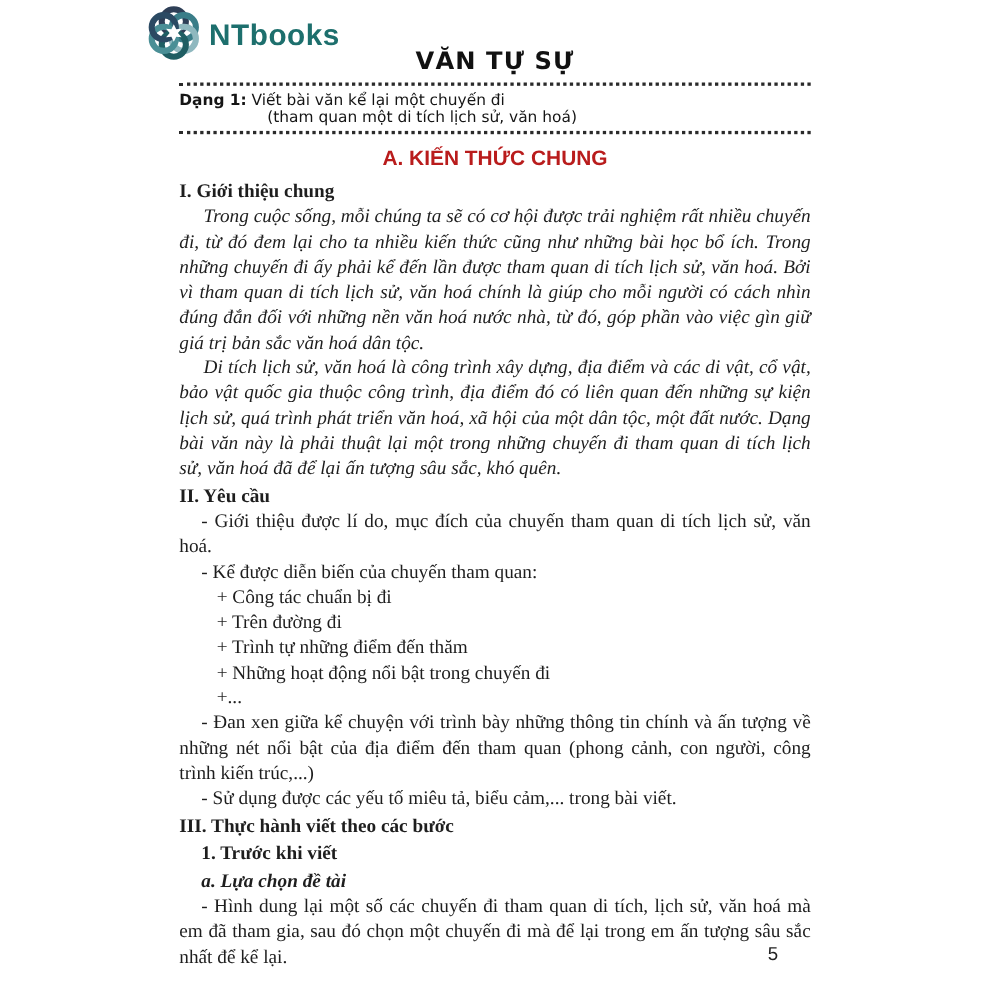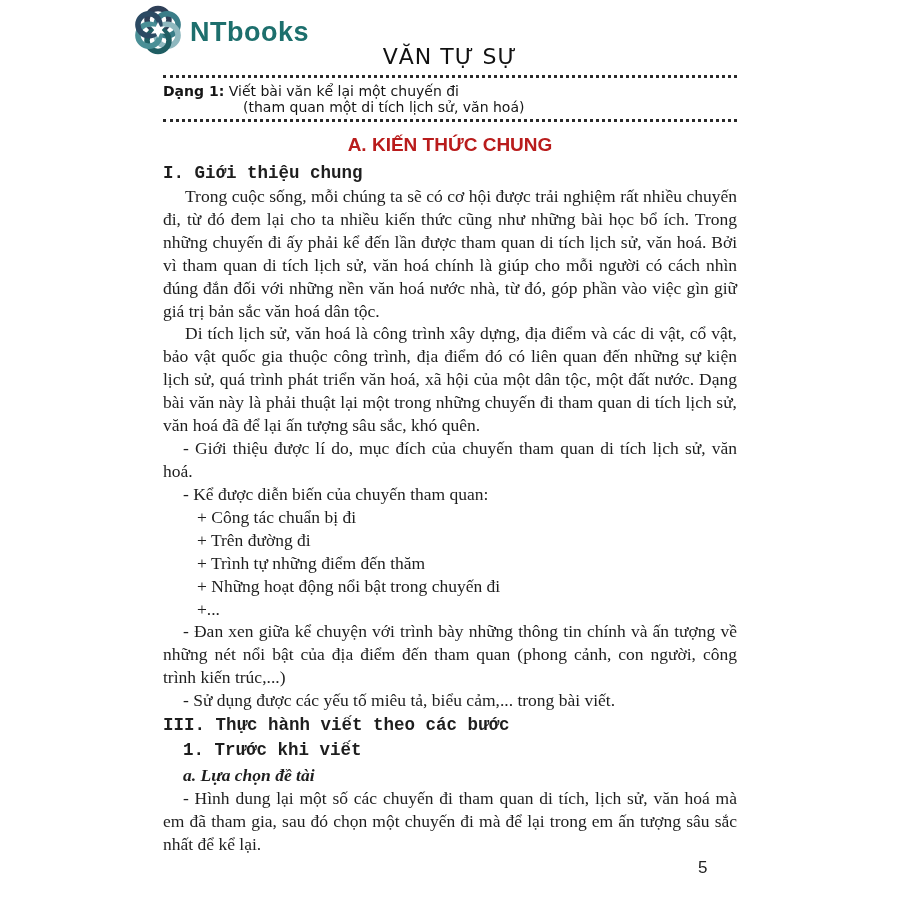--- a/index.html
+++ b/index.html
@@ -21,45 +21,45 @@
   }
 
   
   .content{
     position:absolute;left:163px;top:44px;width:574px;
   }
 
   .doc-title{
     text-align:center;
     font-family:"DejaVu Sans", sans-serif;
-    font-weight:400;font-size:22px;letter-spacing:1px;color:#111;
+    font-weight:700;font-size:22px;letter-spacing:1px;color:#111;
     margin:0 0 6px 0;
   }
   .dotted{height:0;border-top:3px dotted #2a2a2a;}
   .dang-block{
     font-family:"DejaVu Sans", sans-serif;
     font-size:14px;color:#151515;
     padding:5px 0 4px 0;
   }
   .dang-line1{margin:0;}
   .dang-label{font-weight:800;}
   .dang-line2{margin:0 0 0 80px;}
 
   .section-a{
     text-align:center;
     font-family:"Liberation Sans", sans-serif;
     font-weight:700;font-size:19px;color:#b91c1c;
     margin:12px 0 6px 0;
   }
 
   .body-text{font-size:17.5px;line-height:1.31;text-align:justify;}
-  .h-serif{font-weight:700;margin:2px 0 0 0;font-family:Liberation Mono, monospace;}
+  .h-serif{font-weight:700;margin:2px 0 0 0;}
   .h-serif.indent1{margin-left:20px;}
   .h-italic{font-weight:700;font-style:italic;margin:2px 0 0 0;margin-left:20px;}
-  p.para{margin:0;text-indent:22px;}
+  p.para{margin:0;text-indent:22px;font-style:italic;}
   p.bullet{margin:0;text-indent:20px;}
   p.subbullet{margin:0;text-indent:34px;}
   p.flush{margin:0;text-indent:20px;}
 
   .page-number{
     position:absolute;top:858px;left:698px;
     font-family:"Liberation Sans", sans-serif;
     font-size:17px;color:#222;
   }
 </style>
@@ -98,20 +98,21 @@
 
     <div class="dotted"></div>
 
     <div class="section-a">A. KIẾN THỨC CHUNG</div>
 
     <div class="body-text">
       <p class="h-serif">I. Giới thiệu chung</p>
       <p class="para">Trong cuộc sống, mỗi chúng ta sẽ có cơ hội được trải nghiệm rất nhiều chuyến đi, từ đó đem lại cho ta nhiều kiến thức cũng như những bài học bổ ích. Trong những chuyến đi ấy phải kể đến lần được tham quan di tích lịch sử, văn hoá. Bởi vì tham quan di tích lịch sử, văn hoá chính là giúp cho mỗi người có cách nhìn đúng đắn đối với những nền văn hoá nước nhà, từ đó, góp phần vào việc gìn giữ giá trị bản sắc văn hoá dân tộc.</p>
       <p class="para">Di tích lịch sử, văn hoá là công trình xây dựng, địa điểm và các di vật, cổ vật, bảo vật quốc gia thuộc công trình, địa điểm đó có liên quan đến những sự kiện lịch sử, quá trình phát triển văn hoá, xã hội của một dân tộc, một đất nước. Dạng bài văn này là phải thuật lại một trong những chuyến đi tham quan di tích lịch sử, văn hoá đã để lại ấn tượng sâu sắc, khó quên.</p>
 
+      <p class="h-serif">II. Yêu cầu</p>
       <p class="bullet">- Giới thiệu được lí do, mục đích của chuyến tham quan di tích lịch sử, văn hoá.</p>
       <p class="bullet">- Kể được diễn biến của chuyến tham quan:</p>
       <p class="subbullet">+ Công tác chuẩn bị đi</p>
       <p class="subbullet">+ Trên đường đi</p>
       <p class="subbullet">+ Trình tự những điểm đến thăm</p>
       <p class="subbullet">+ Những hoạt động nổi bật trong chuyến đi</p>
       <p class="subbullet">+...</p>
       <p class="flush">- Đan xen giữa kể chuyện với trình bày những thông tin chính và ấn tượng về những nét nổi bật của địa điểm đến tham quan (phong cảnh, con người, công trình kiến trúc,...)</p>
       <p class="bullet">- Sử dụng được các yếu tố miêu tả, biểu cảm,... trong bài viết.</p>
 

